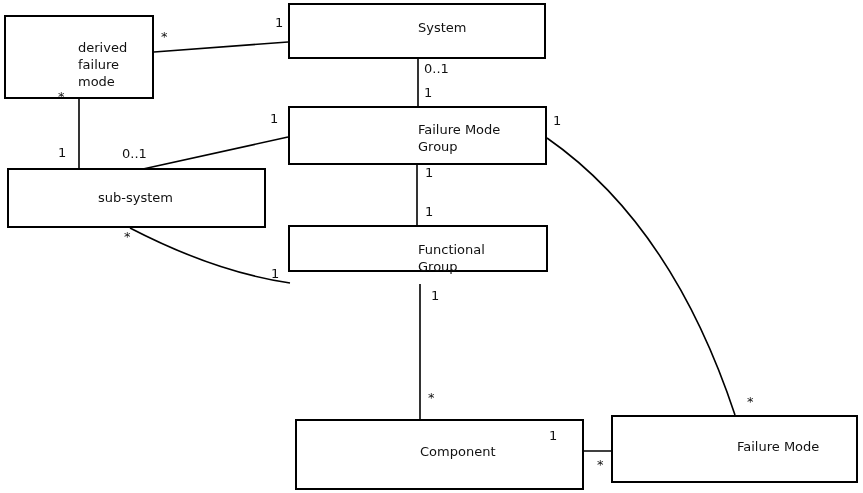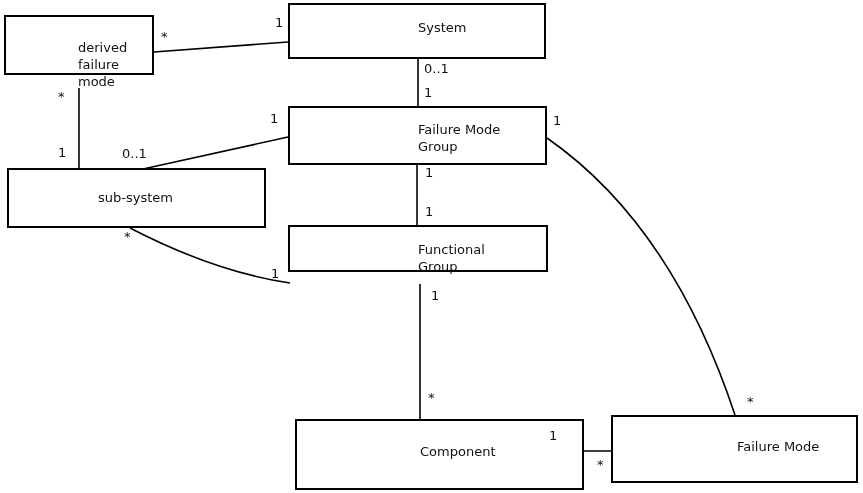--- a/index.html
+++ b/index.html
@@ -41,21 +41,21 @@
     white-space: nowrap;
   }
   .mult {
     position: absolute;
     font-size: 13px;
     line-height: 14px;
     white-space: nowrap;
   }
 
   
-  #n-derived   { left: 4px;   top: 15px;  width: 150px; height: 60px; padding-left: 39px; }
+  #n-derived   { left: 4px;   top: 15px;  width: 150px; height: 84px; padding-left: 39px; }
   #n-derived .node-text { left: 72px; top: 22px; }
   #n-system    { left: 288px; top: 3px;   width: 258px; height: 56px; }
   #n-system .node-text { left: 128px; top: 14px; }
   #n-fmg       { left: 288px; top: 106px; width: 259px; height: 59px; }
   #n-fmg .node-text { left: 128px; top: 13px; }
   #n-subsystem { left: 7px;   top: 168px; width: 259px; height: 60px; }
   #n-subsystem .node-text { left: 89px; top: 19px; }
   #n-funcgroup { left: 288px; top: 225px; width: 260px; height: 47px; padding-left: 24px; }
   #n-funcgroup .node-text { left: 128px; top: 14px; }
   #n-component { left: 295px; top: 419px; width: 289px; height: 71px; }

